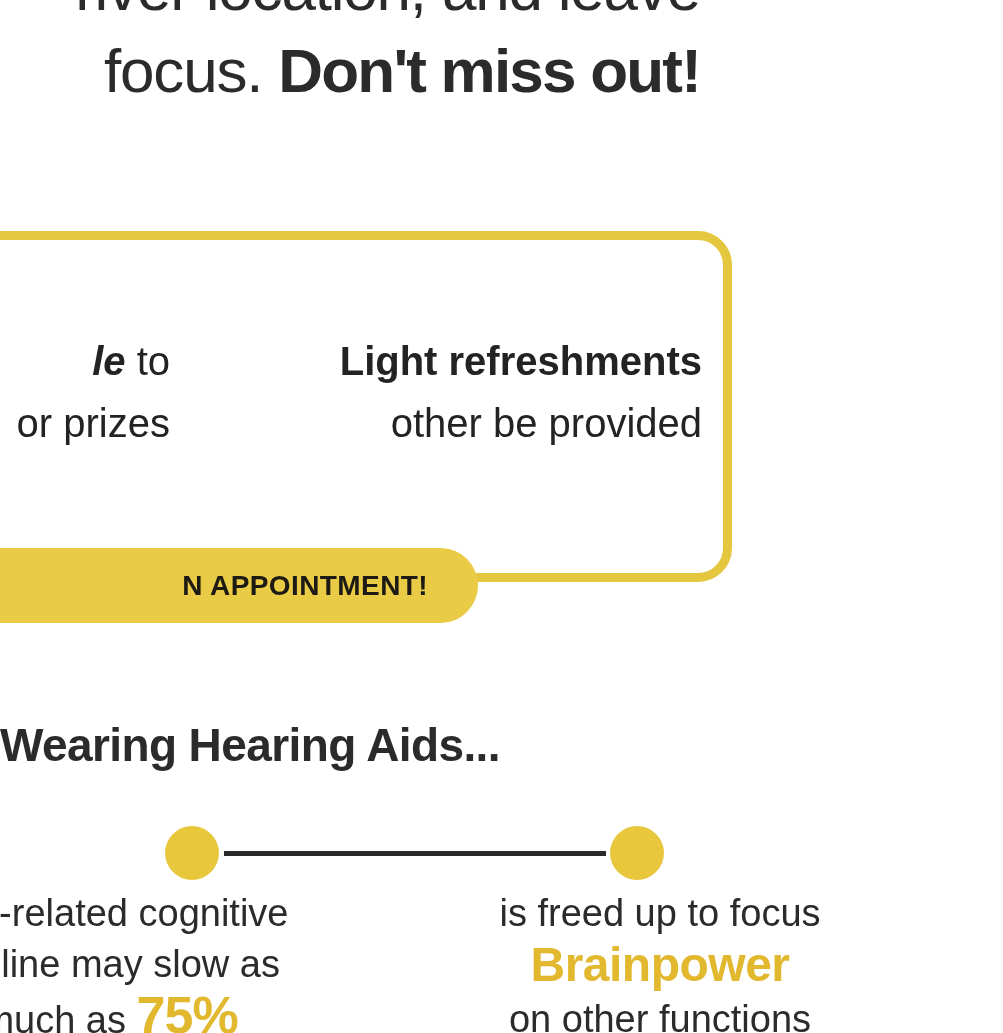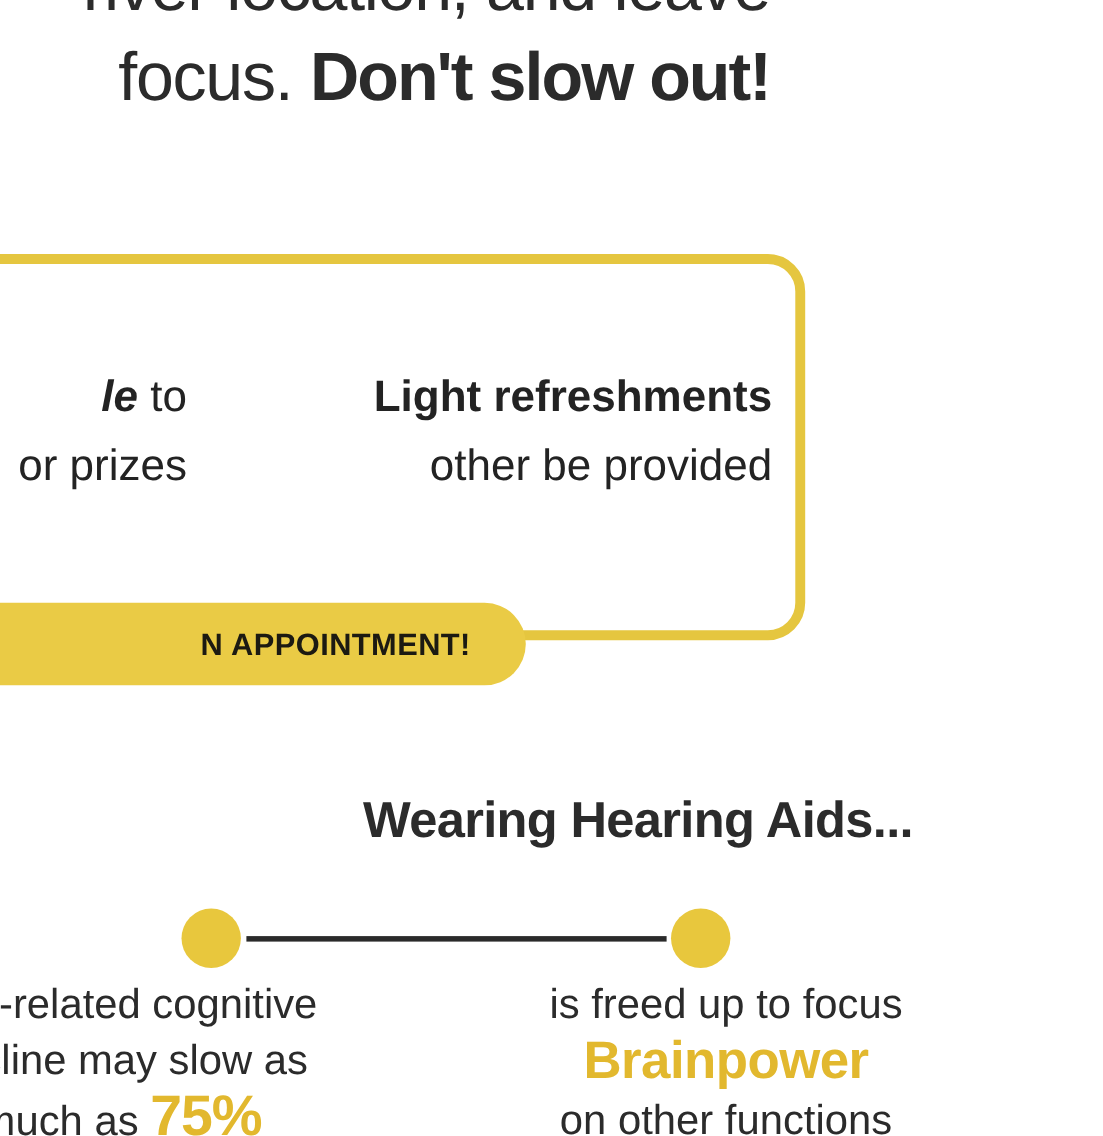--- a/index.html
+++ b/index.html
@@ -111,27 +111,26 @@
     color:#1c1a12;
     white-space:nowrap;
   }
 
   
   .section-heading {
     position:absolute;
     left:0;
     top:718px;
     width:830px;
-    text-align:right;
+    text-align:left;
     font-size:46px;
     font-weight:700;
     letter-spacing:-0.6px;
     color:#2b2b2b;
     white-space:nowrap;
-    padding-left:12px;
   }
 
   .connector {
     position:absolute;
     left:0;
     top:826px;
     width:830px;
     height:56px;
   }
   .connector .dot {
@@ -191,21 +190,21 @@
 </head>
 <body>
 
 <div id="page">
 
   <div class="headline-clipped">
     <span>river location, and leave</span>
   </div>
 
   <div class="headline-line2">
-    <span>focus. </span><span class="bold">Don't slow out!</span>
+    <span>focus. </span><span class="bold">Don't miss out!</span>
   </div>
 
   <div class="callout-box"></div>
 
   <div class="callout-col-left">
     <div><span class="bold">le</span><span> to</span></div>
     <div>or prizes</div>
   </div>
 
   <div class="callout-col-right">

